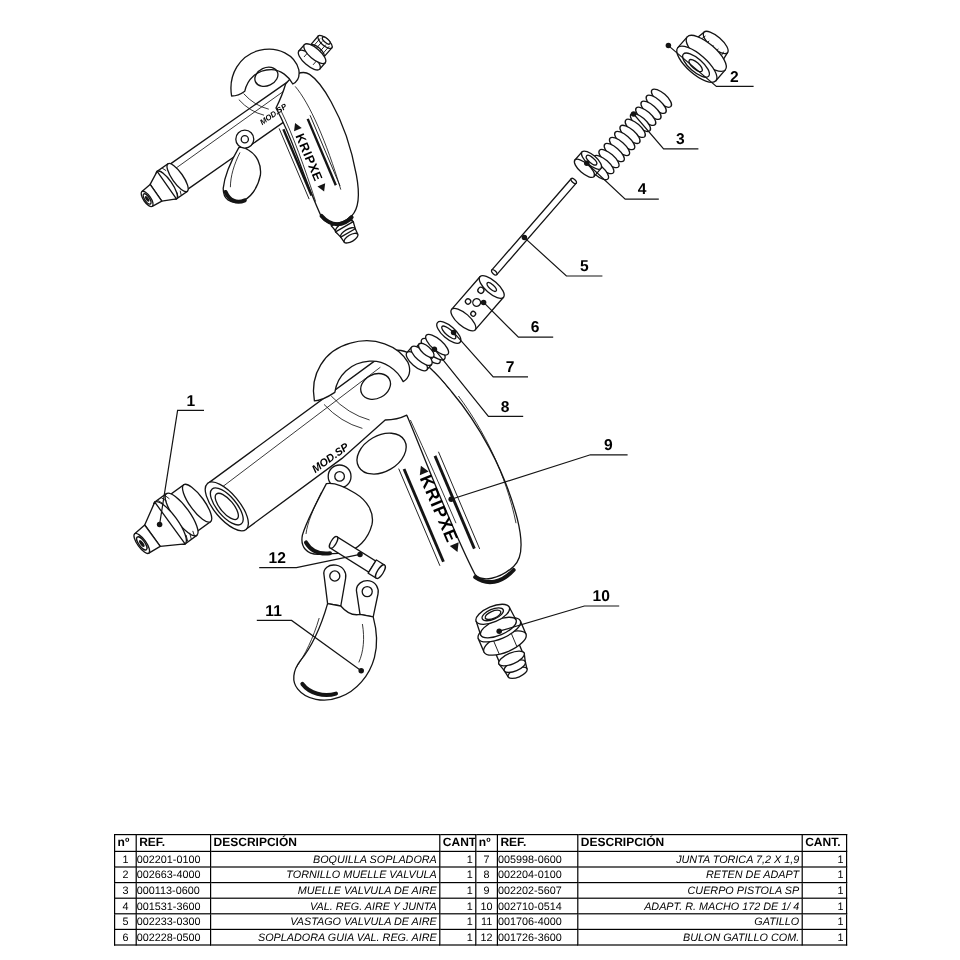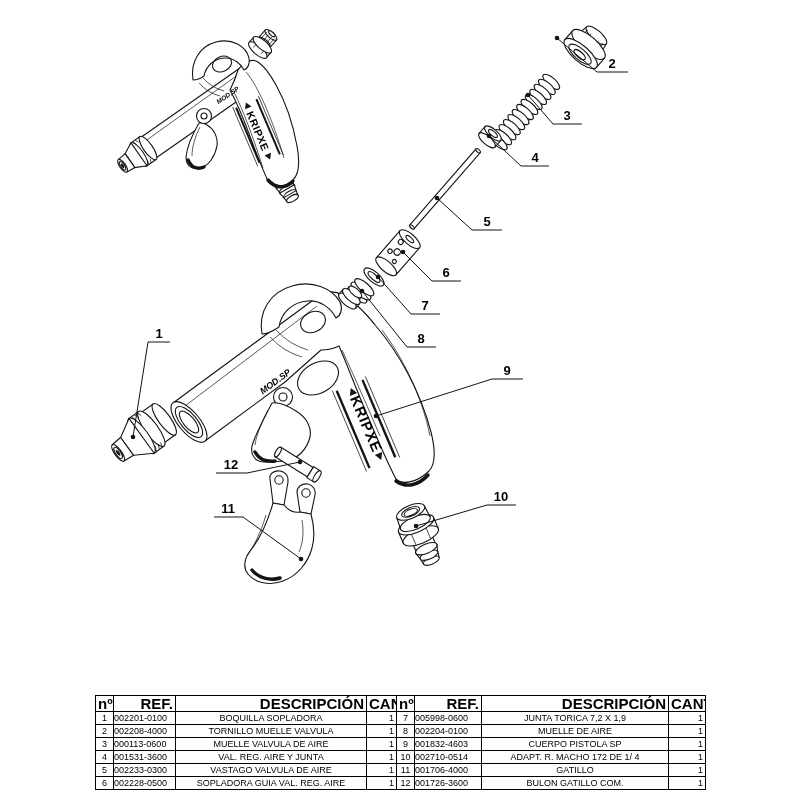--- a/index.html
+++ b/index.html
@@ -14,24 +14,24 @@
   .callout-num{font:bold 13px "Liberation Sans",sans-serif;fill:#000;text-anchor:middle;}
   .brand-txt{font:bold 14.5px "Liberation Sans",sans-serif;fill:#000;text-anchor:middle;letter-spacing:1px;}
   .brand-txt-sm{font:bold 10.5px "Liberation Sans",sans-serif;fill:#000;text-anchor:middle;letter-spacing:0.5px;}
   .model-txt{font:italic bold 9px "Liberation Sans",sans-serif;fill:#000;text-anchor:middle;}
   .model-txt-sm{font:italic bold 6.5px "Liberation Sans",sans-serif;fill:#000;text-anchor:middle;}
   
   .parts-table{position:absolute;left:95px;top:695px;width:610px;border-collapse:collapse;
     table-layout:fixed;font-size:9px;line-height:1;color:#000;}
   .parts-table th,.parts-table td{border:1px solid #000;padding:0 2px;height:12px;
     overflow:hidden;white-space:nowrap;}
-  .parts-table th{font-weight:bold;text-align:right;height:13px;font-size:15px;}
+  .parts-table th{font-weight:bold;text-align:left;height:13px;font-size:10px;}
   .parts-table td.c-num{text-align:center;padding:0;}
   .parts-table td.c-ref{text-align:left;padding:0;}
-  .parts-table td.c-desc{text-align:center;}
+  .parts-table td.c-desc{text-align:right;font-style:italic;}
   .parts-table td.c-cant{text-align:right;}
 </style>
 </head>
 <body>
 
 <svg class="diagram-svg" width="800" height="695" viewBox="0 0 800 695">
 
   <g>
 
     <path class="fw" d="M140,138 L240,68 L256,88 L156,158 Z"></path>
@@ -395,35 +395,35 @@
       <td class="c-ref">002201-0100</td>
       <td class="c-desc">BOQUILLA SOPLADORA</td>
       <td class="c-cant">1</td>
       <td class="c-num">7</td>
       <td class="c-ref">005998-0600</td>
       <td class="c-desc">JUNTA TORICA 7,2 X 1,9</td>
       <td class="c-cant">1</td>
     </tr>
     <tr>
       <td class="c-num">2</td>
-      <td class="c-ref">002208-4000</td>
+      <td class="c-ref">002663-4000</td>
       <td class="c-desc">TORNILLO MUELLE VALVULA</td>
       <td class="c-cant">1</td>
       <td class="c-num">8</td>
       <td class="c-ref">002204-0100</td>
-      <td class="c-desc">MUELLE DE AIRE</td>
+      <td class="c-desc">RETEN DE ADAPT</td>
       <td class="c-cant">1</td>
     </tr>
     <tr>
       <td class="c-num">3</td>
       <td class="c-ref">000113-0600</td>
       <td class="c-desc">MUELLE VALVULA DE AIRE</td>
       <td class="c-cant">1</td>
       <td class="c-num">9</td>
-      <td class="c-ref">001832-4603</td>
+      <td class="c-ref">002202-5607</td>
       <td class="c-desc">CUERPO PISTOLA SP</td>
       <td class="c-cant">1</td>
     </tr>
     <tr>
       <td class="c-num">4</td>
       <td class="c-ref">001531-3600</td>
       <td class="c-desc">VAL. REG. AIRE Y JUNTA</td>
       <td class="c-cant">1</td>
       <td class="c-num">10</td>
       <td class="c-ref">002710-0514</td>

